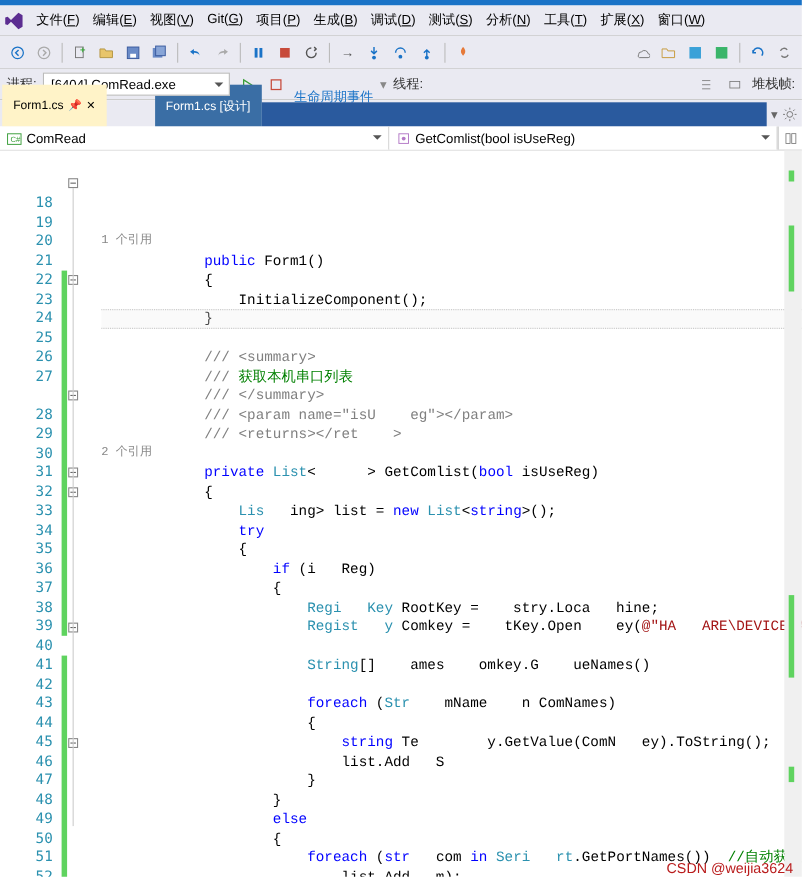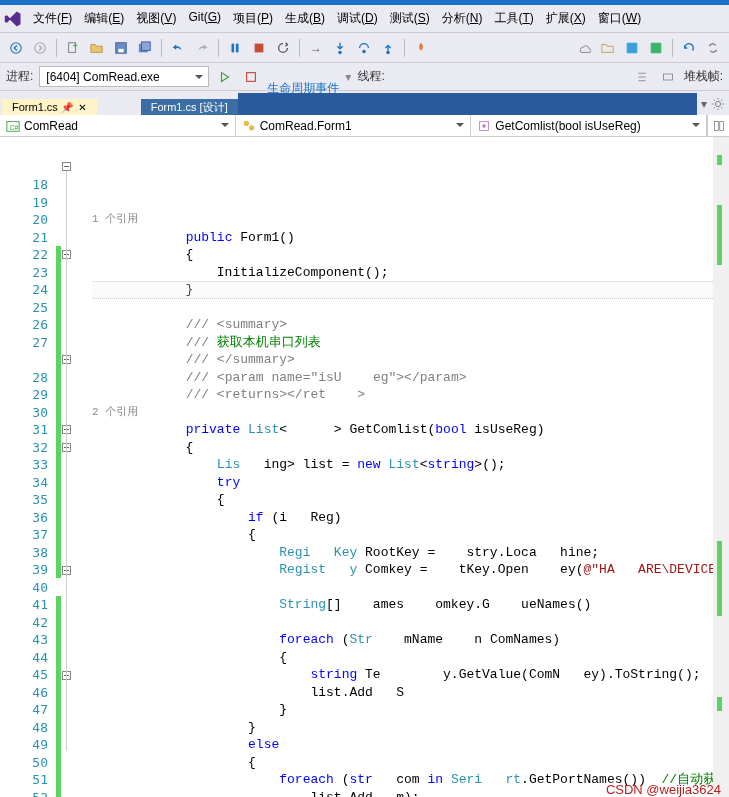--- a/index.html
+++ b/index.html
@@ -11,21 +11,21 @@
 .menu-u { text-decoration: underline; }
 .toolbar { background: #eaeaf2; display: flex; align-items: center; padding: 3px 6px; gap: 4px; border-bottom: 1px solid #ccc; height: 30px; }
 .toolbar2 { background: #eaeaf2; display: flex; align-items: center; padding: 4px 6px; gap: 6px; border-bottom: 1px solid #ccc; height: 28px; }
 .tb-btn { width: 20px; height: 20px; display: flex; align-items: center; justify-content: center; cursor: pointer; color: #555; }
 .tb-sep { width: 1px; height: 18px; background: #bbb; margin: 0 2px; }
 .tb-label { color: #333; }
 .tb-combo { background: #fff; border: 1px solid #bbb; padding: 2px 18px 2px 6px; position: relative; min-width: 170px; height: 21px; display: flex; align-items: center; }
 .tb-combo::after { content: ""; position: absolute; right: 5px; top: 8px; border: 4px solid transparent; border-top-color: #555; }
 .tb-link { color: #1a73c7; cursor: pointer; margin-top: 23px; }
 .tabstrip { background: #eaeaf2; display: flex; align-items: flex-end; height: 24px; padding-left: 2px; }
-.tab { padding: 4px 10px; display: flex; align-items: center; gap: 4px; font-size: 11px; height: 16px; }
+.tab { padding: 4px 10px; display: flex; align-items: center; gap: 4px; font-size: 11px; height: 38px; }
 .tab.active { background: #fff3c8; color: #000; position: relative; }
 .tab.inactive { background: #3a6ea5; color: #fff; margin-left: 44px; }
 .tab-close { font-size: 10px; cursor: pointer; }
 .pin-icon { font-size: 10px; }
 .tab-spacer { flex: 1; background: #2a5a9e; height: 22px; }
 .tabstrip-right { display:flex; align-items:center; gap:4px; padding:0 4px; height:22px; }
 .navbar { display: flex; border-bottom: 1px solid #ccc; height: 22px; }
 .nav-combo { flex: 1; display: flex; align-items: center; padding: 2px 6px; border-right: 1px solid #ccc; background: #fff; position: relative; gap: 4px; }
 .nav-combo::after { content: ""; position: absolute; right: 6px; top: 8px; border: 4px solid transparent; border-top-color: #555; }
 .nav-extra { width: 22px; display: flex; align-items: center; justify-content: center; border-left: 1px solid #ccc; }
@@ -254,27 +254,20 @@
   </div>
 </div>
 
 <div class="navbar">
   <div class="nav-combo">
     <svg class="icon-sm" viewBox="0 0 16 16">
         <rect x="1" y="3" width="14" height="11" fill="none" stroke="#3a9e3a"></rect>
         <text x="4" y="12" font-size="8" fill="#3a9e3a">C#</text>
       </svg>
     <span>ComRead</span>
-  </div>
-  <div class="nav-combo">
-    <svg class="icon-sm" viewBox="0 0 16 16">
-        <circle cx="5" cy="5" r="3" fill="#e8b94a"></circle>
-        <circle cx="11" cy="10" r="3" fill="#e8b94a"></circle>
-      </svg>
-    <span>ComRead.Form1</span>
   </div>
   <div class="nav-combo">
     <svg class="icon-sm" viewBox="0 0 16 16">
         <rect x="3" y="3" width="10" height="10" fill="none" stroke="#b47ac7"></rect>
         <circle cx="8" cy="8" r="2" fill="#b47ac7"></circle>
       </svg>
     <span>GetComlist(bool isUseReg)</span>
   </div>
   <div class="nav-extra">
     <svg width="12" height="12" viewBox="0 0 16 16">

